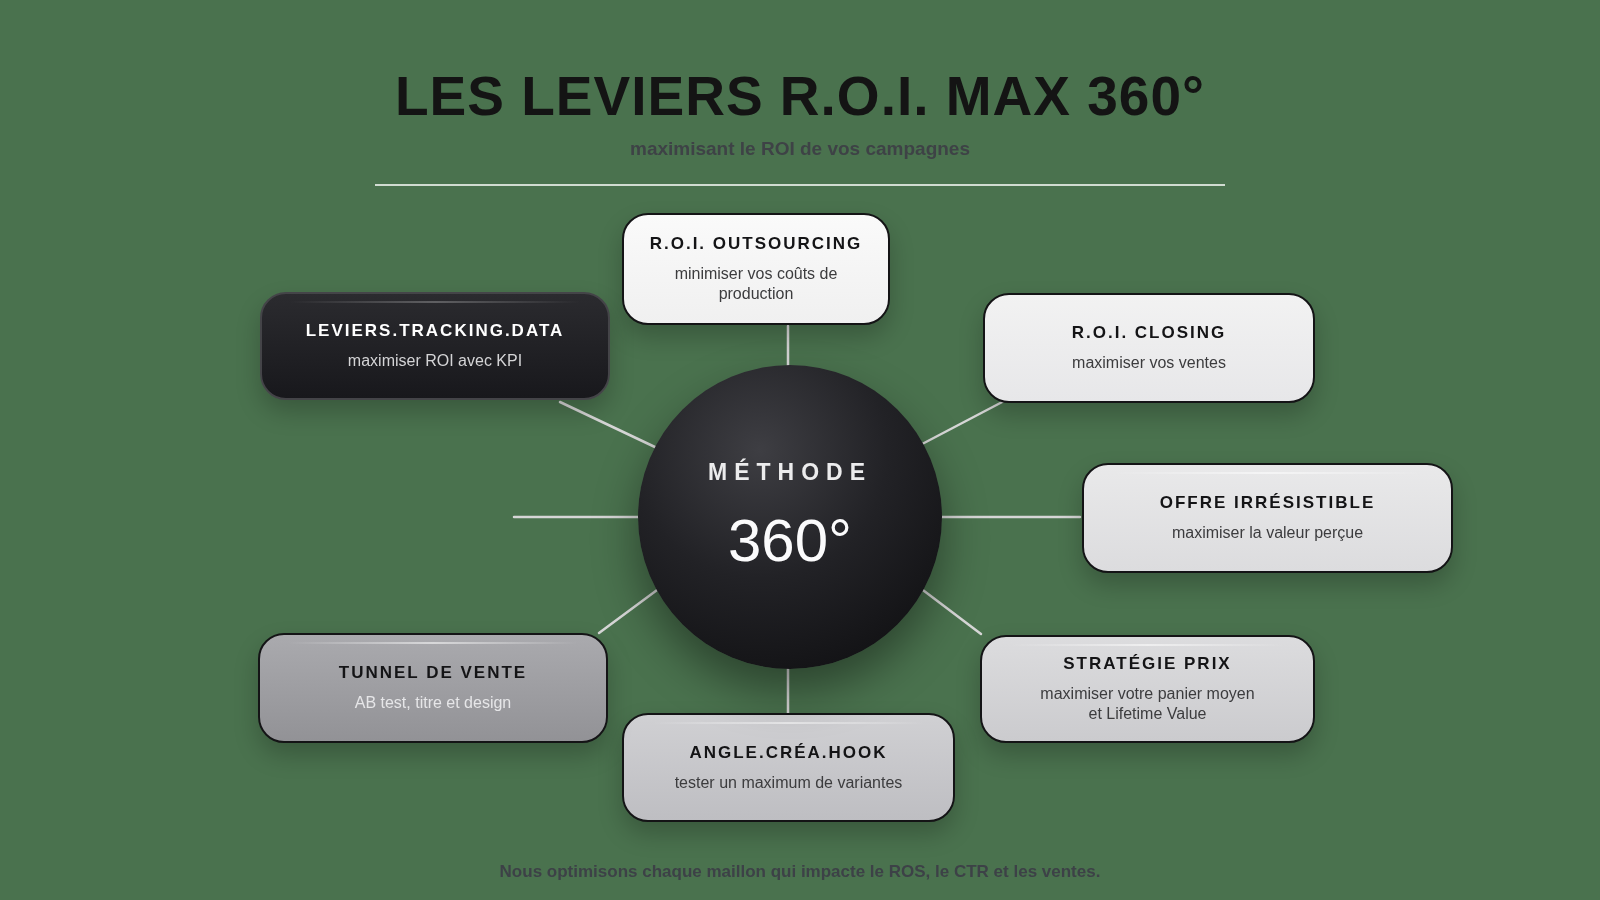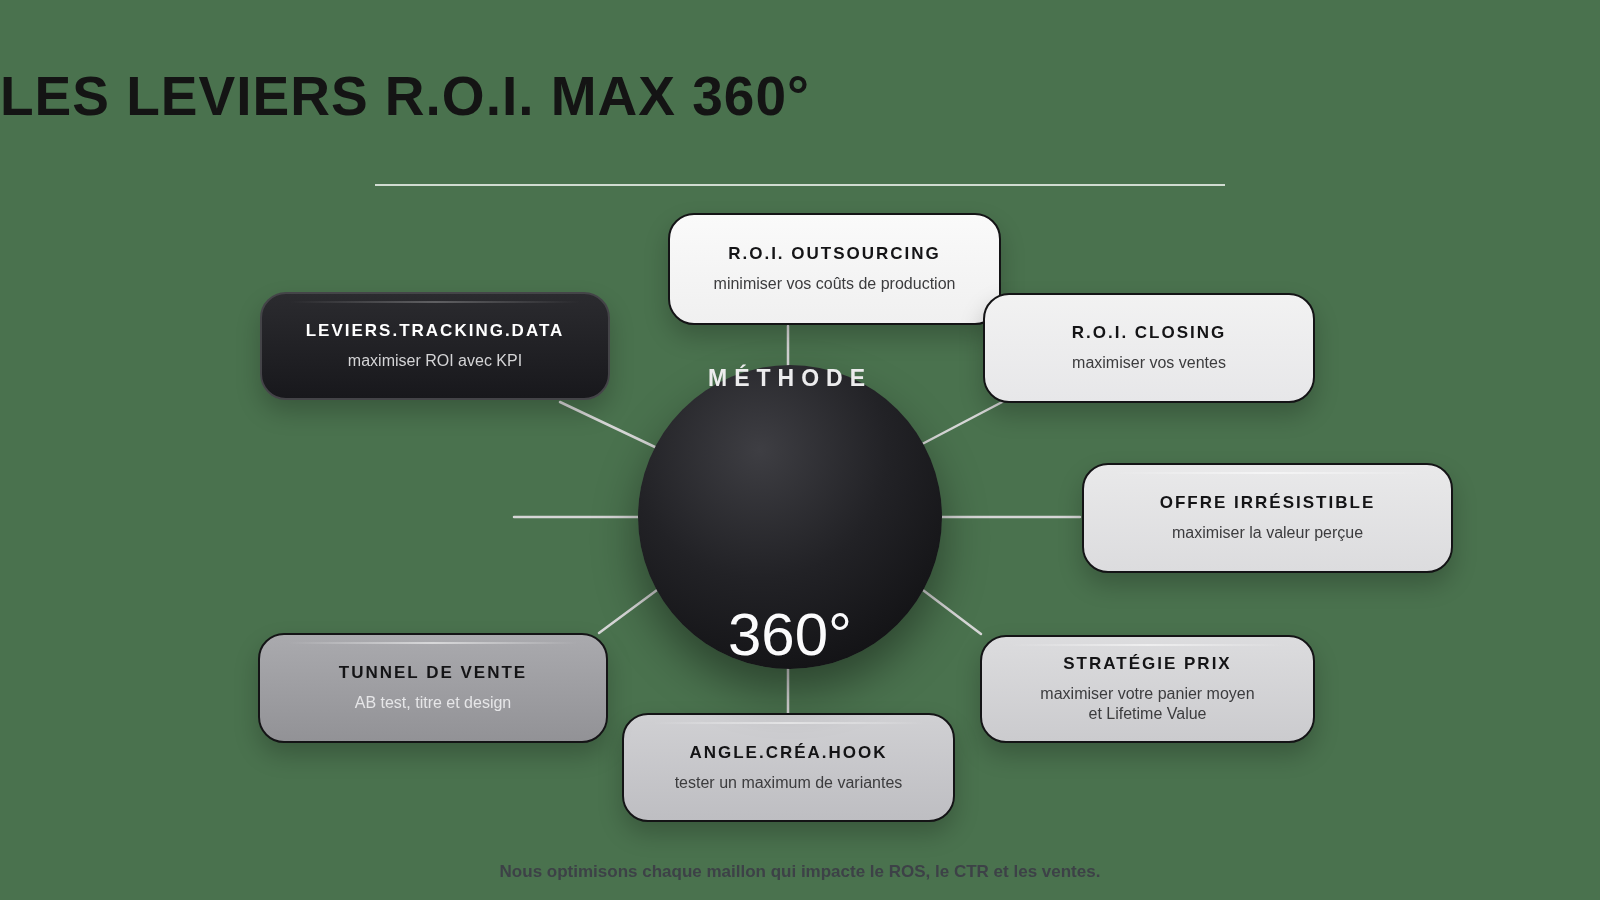--- a/index.html
+++ b/index.html
@@ -3,21 +3,21 @@
 <meta charset="utf-8">
 <style>
   html,body{margin:0;padding:0;background:#4a724e;}
   .canvas{
     position:relative;width:1600px;height:900px;overflow:hidden;
     background:#4a724e;
     font-family:"Liberation Sans","DejaVu Sans",sans-serif;
   }
   .title{
     position:absolute;top:64px;left:0;width:100%;margin:0;
-    font-size:55px;font-weight:800;letter-spacing:1px;
+    text-align:center;font-size:55px;font-weight:800;letter-spacing:1px;
     color:#141414;
   }
   .subtitle{
     position:absolute;top:138px;left:0;width:100%;
     text-align:center;font-size:19px;font-weight:600;color:#3e4246;
   }
   .divider{
     position:absolute;left:375px;top:184px;width:850px;height:1.5px;
     background:rgba(243,246,243,0.8);
   }
@@ -28,58 +28,59 @@
     display:flex;flex-direction:column;align-items:center;justify-content:center;
     text-align:center;padding:8px 14px;
     box-shadow:0 12px 24px rgba(0,0,0,0.22);
   }
   .node::before{
     content:"";position:absolute;top:7px;left:28px;right:28px;height:2px;
     border-radius:2px;background:linear-gradient(90deg,transparent,rgba(255,255,255,0.55),transparent);
   }
   .node-title{font-size:17px;font-weight:800;letter-spacing:2px;color:#141416;}
   .node-sub{font-size:16px;font-weight:400;color:#3c3c3e;margin-top:10px;line-height:1.25;}
-  .node-outsourcing{left:622px;top:213px;width:333px;height:112px;background:linear-gradient(180deg,#fafafa,#f0f0f0);margin-left:46px;}
+  .node-outsourcing{left:622px;top:213px;width:268px;height:112px;background:linear-gradient(180deg,#fafafa,#f0f0f0);}
   .node-outsourcing::before{background:none;}
   .node-closing{left:983px;top:293px;width:332px;height:110px;background:linear-gradient(180deg,#f2f2f2,#e7e7e9);}
   .node-closing::before{background:none;}
   .node-offre{left:1082px;top:463px;width:371px;height:110px;background:linear-gradient(180deg,#e9e9ea,#dcdcde);}
   .node-strategie{left:980px;top:635px;width:335px;height:108px;background:linear-gradient(180deg,#dcdcde,#cbcbce);}
   .node-angle{left:622px;top:713px;width:333px;height:109px;background:linear-gradient(180deg,#d0d0d3,#bebec2);}
   .node-tunnel{left:258px;top:633px;width:350px;height:110px;background:linear-gradient(180deg,#aaaaae,#929296);}
   .node-tunnel .node-sub{color:#e6e6e8;}
   .node-message{left:160px;top:463px;width:352px;height:109px;background:linear-gradient(180deg,#616165,#4c4c50);border-color:#b0b0b4;}
   .node-message .node-title{color:#ffffff;}
   .node-message .node-sub{color:#efeff1;}
   .node-message::before{background:linear-gradient(90deg,transparent,rgba(255,255,255,0.3),transparent);}
   .node-pilotage{left:260px;top:292px;width:350px;height:108px;background:linear-gradient(180deg,#2b2b2f,#18181c);border-color:#444448;}
   .node-pilotage .node-title{color:#ffffff;}
   .node-pilotage .node-sub{color:#d4d4d6;}
   .node-pilotage::before{background:linear-gradient(90deg,transparent,rgba(255,255,255,0.25),transparent);}
   .circle{
     position:absolute;left:638px;top:365px;width:304px;height:304px;border-radius:50%;
     background:radial-gradient(circle at 40% 28%, #3e3e43 0%, #222226 45%, #0b0b0d 100%);
     box-shadow:0 22px 45px rgba(0,0,0,0.4);
-    display:flex;flex-direction:column;align-items:center;justify-content:space-between;
+    display:flex;flex-direction:column;align-items:center;justify-content:center;
     text-align:center;color:#f2f2f3;
   }
   .c-kicker{font-size:23px;font-weight:700;letter-spacing:7px;color:#ececed;}
   .c-name{font-size:37px;font-weight:800;letter-spacing:3px;margin-top:8px;color:#fbfbfc;}
   .c-degree{font-size:60px;font-weight:400;margin-top:20px;color:#fbfbfc;}
   .footer{
     position:absolute;top:862px;left:0;width:100%;
     text-align:center;font-size:17px;font-weight:600;color:#3d4147;
   }
 </style>
 </head>
 <body>
 
 <div class="canvas" style="background: rgb(74, 114, 78);">
 
   <h1 class="title">LES LEVIERS R.O.I. MAX 360°</h1>
+  <div class="subtitle">maximisant le ROI de vos campagnes</div>
   <div class="divider"></div>
 
   <svg class="connectors" width="1600" height="900" viewBox="0 0 1600 900">
     <line x1="788" y1="326" x2="788" y2="368" stroke="#d6d6d6" stroke-width="2.5" stroke-linecap="round"></line>
     <line x1="788" y1="666" x2="788" y2="714" stroke="#d6d6d6" stroke-width="2.5" stroke-linecap="round"></line>
     <line x1="514" y1="517" x2="640" y2="517" stroke="#d6d6d6" stroke-width="2.5" stroke-linecap="round"></line>
     <line x1="940" y1="517" x2="1080" y2="517" stroke="#d6d6d6" stroke-width="2.5" stroke-linecap="round"></line>
     <line x1="560" y1="402" x2="676" y2="457" stroke="#d6d6d6" stroke-width="2.5" stroke-linecap="round"></line>
     <line x1="1006" y1="400" x2="905" y2="453" stroke="#d6d6d6" stroke-width="2.5" stroke-linecap="round"></line>
     <line x1="599" y1="633" x2="676" y2="576" stroke="#d6d6d6" stroke-width="2.5" stroke-linecap="round"></line>

